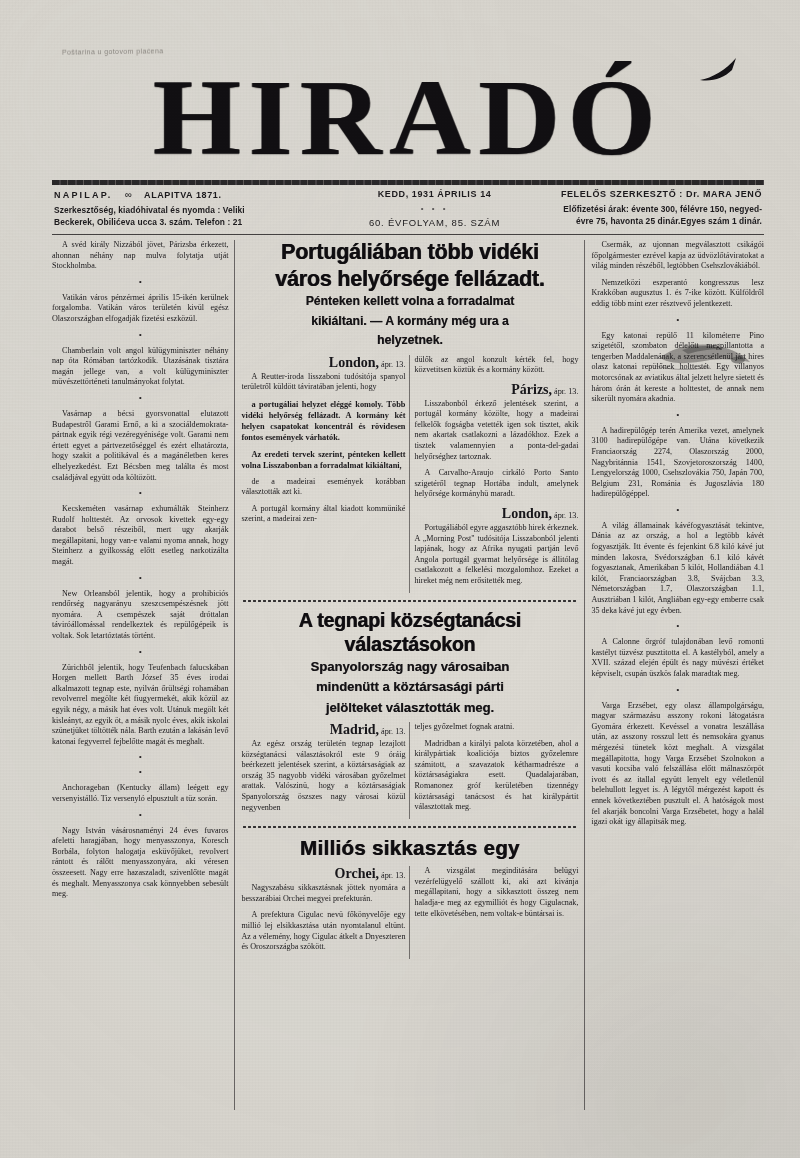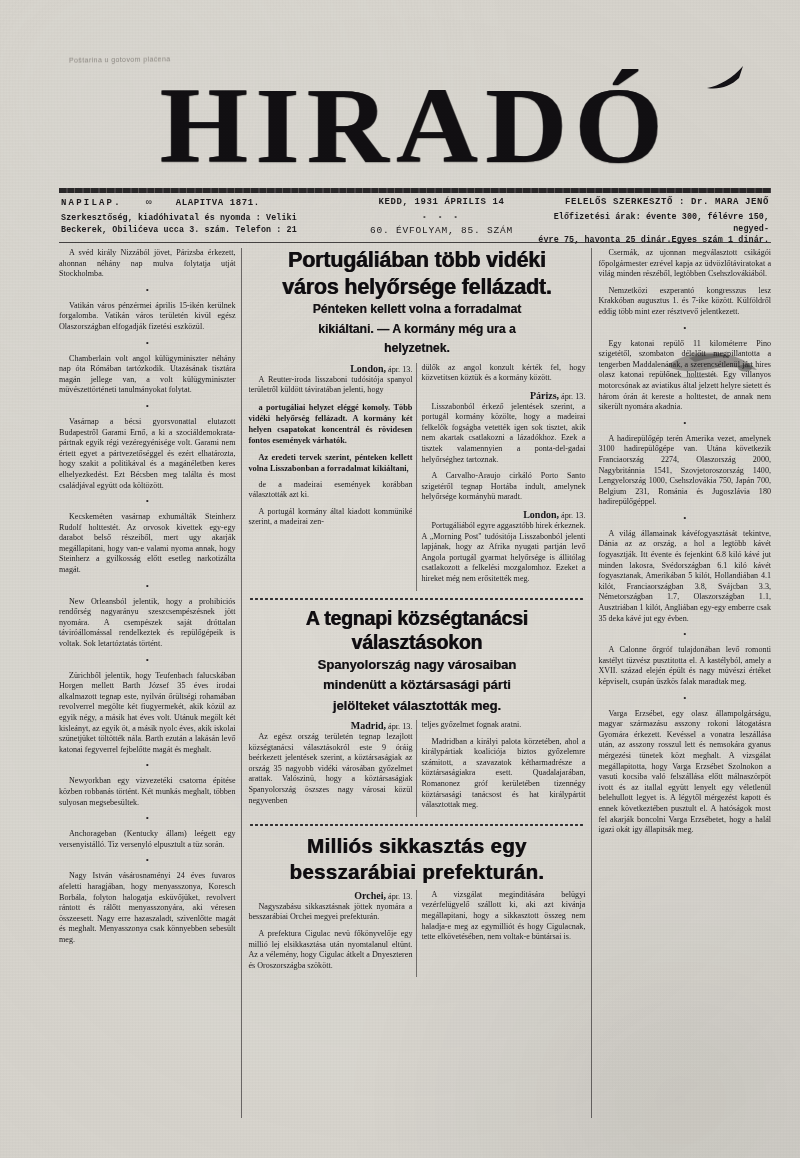--- a/index.html
+++ b/index.html
@@ -38,25 +38,24 @@
     inset: 0;
     pointer-events: none;
     z-index: 41;
     background-image:
       repeating-linear-gradient(0deg, rgba(0,0,0,.030) 0px, rgba(0,0,0,0) 1px, rgba(0,0,0,0) 2px, rgba(0,0,0,.022) 3px),
       repeating-linear-gradient(90deg, rgba(0,0,0,.022) 0px, rgba(0,0,0,0) 1px, rgba(0,0,0,0) 3px);
     opacity: .8;
   }
   .sheet {
     position: absolute;
-    left: 59px;
+    left: 52px;
     top: 48px;
     width: 712px;
     height: 1062px;
-    margin-top: 8px;
   }
 
   
   .stamp {
     position: absolute;
     left: 10px;
     top: 0px;
     font-family: "Liberation Sans", sans-serif;
     font-size: 7px;
     letter-spacing: .4px;
@@ -109,21 +108,21 @@
     opacity: .92;
   }
 
   
   .folio {
     position: absolute;
     left: 0;
     top: 141px;
     width: 712px;
     display: flex;
-    font-family: Liberation Mono, monospace;
+    font-family: Liberation Sans, sans-serif;
     color: #1d1b1e;
   }
   .folio .col { padding: 0 2px; }
   .folio .col.left  { width: 298px; }
   .folio .col.mid   { width: 170px; text-align: center; }
   .folio .col.right { width: 244px; text-align: right; }
 
   .folio .line1 {
     font-size: 9px;
     font-weight: 600;
@@ -198,21 +197,21 @@
     font-size: 8.1px;
     line-height: 10.6px;
     text-align: justify;
     text-indent: 10px;
     color: #1a181b;
     hyphens: auto;
     -webkit-hyphens: auto;
   }
   .dateline {
     font-weight: bold;
-    font-size: 10px;
+    font-size: 14px;
   }
   .dateline-wrap {
     text-align: right;
     font-family: "Liberation Serif", serif;
     font-size: 8.2px;
     margin: 0 0 1px 0;
     text-indent: 0;
   }
   p.lead {
     font-weight: bold;
@@ -338,21 +337,20 @@
         <p class="news">Chamberlain volt angol külügyminiszter néhány nap óta Rómában tartózkodik. Utazásának tisztára magán jellege van, a volt külügyminiszter müvészettörténeti tanulmányokat folytat.</p>
         <div class="sep-dot">•</div>
         <p class="news">Vasárnap a bécsi gyorsvonattal elutazott Budapestről Garami Ernő, a ki a szociáldemokrata-pártnak egyik régi vezéregyénisége volt. Garami nem értett egyet a pártvezetőséggel és ezért elhatározta, hogy szakit a politikával és a magánéletben keres elhelyezkedést. Ezt Bécsben meg találta és most családjával együtt oda költözött.</p>
         <div class="sep-dot">•</div>
         <p class="news">Kecskeméten vasárnap exhumálták Steinherz Rudolf holttestét. Az orvosok kivettek egy-egy darabot belső részeiből, mert ugy akarják megállapitani, hogy van-e valami nyoma annak, hogy Steinherz a gyilkosság előtt esetleg narkotizálta magát.</p>
         <div class="sep-dot">•</div>
         <p class="news">New Orleansból jelentik, hogy a prohibiciós rendőrség nagyarányu szeszcsempészésnek jött nyomára. A csempészek saját dróttalan táviróállomással rendelkeztek és repülőgépeik is voltak. Sok letartóztatás történt.</p>
         <div class="sep-dot">•</div>
         <p class="news">Zürichből jelentik, hogy Teufenbach falucskában Horgen mellett Barth József 35 éves irodai alkalmazott tegnap este, nyilván őrültségi rohamában revolverrel megölte két fiugyermekét, akik közül az egyik négy, a másik hat éves volt. Utánuk megölt két kisleányt, az egyik öt, a másik nyolc éves, akik iskolai szünetjüket töltötték nála. Barth ezután a lakásán levő katonai fegyverrel fejbelőtte magát és meghalt.</p>
         <div class="sep-dot">•</div>
-        <p class="news">Newyorkban egy vizvezetéki csatorna épitése közben robbanás történt. Két munkás meghalt, többen sulyosan megsebesültek.</p>
         <div class="sep-dot">•</div>
         <p class="news">Anchorageban (Kentucky állam) leégett egy versenyistálló. Tiz versenyló elpusztult a tüz során.</p>
         <div class="sep-dot">•</div>
         <p class="news">Nagy István vásárosnaményi 24 éves fuvaros afeletti haragjában, hogy menyasszonya, Koresch Borbála, folyton halogatja esküvőjüket, revolvert rántott és rálőtt menyasszonyára, aki véresen összeesett. Nagy erre hazaszaladt, szivenlőtte magát és meghalt. Menyasszonya csak könnyebben sebesült meg.</p>
       </div>
 
       <div class="colsep"></div>
 
       <div class="col-center">
 
@@ -415,21 +413,20 @@
           <div class="cc-b">
             <p class="news" style="text-indent:0">teljes győzelmet fognak aratni.</p>
             <p class="news">Madridban a királyi palota körzetében, ahol a királypártiak koaliciója biztos győzelemre számitott, a szavazatok kétharmadrésze a köztársaságiakra esett. Quadalajarában, Romanonez gróf kerületében tizennégy köztársasági tanácsost és hat királypártit választottak meg.</p>
           </div>
         </div>
 
         <div class="dotted-rule"></div>
 
         <div class="hl-block">
           <div class="hl-main h3 wide">Milliós sikkasztás egy</div>
-          <div class="hl-main h3 wide">besszarábiai prefekturán.</div>
         </div>
 
         <div class="col-center-inner">
           <div class="cc-a">
             <p class="dateline-wrap">
               <span class="dateline">Orchei,</span>
               <span>ápr. 13.</span>
             </p>
             <p class="news">Nagyszabásu sikkasztásnak jöttek nyomára a besszarábiai Orchei megyei prefekturán.</p>
             <p class="news">A prefektura Cigulac nevü főkönyvelője egy millió lej elsikkasztása után nyomtalanul eltünt. Az a vélemény, hogy Cigulac átkelt a Dnyeszteren és Oroszországba szökött.</p>

